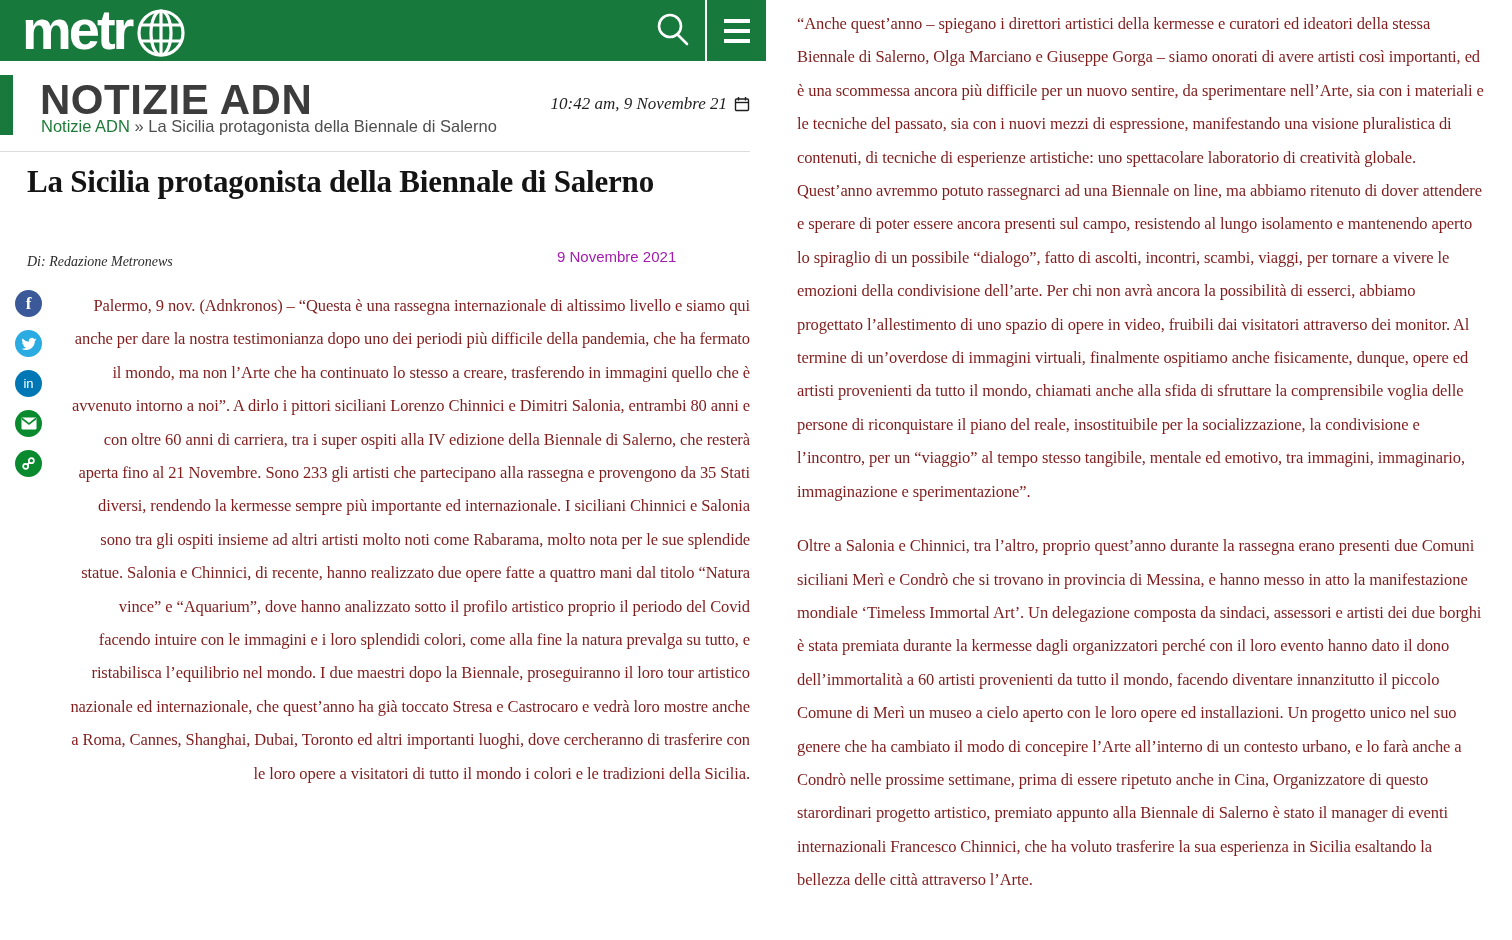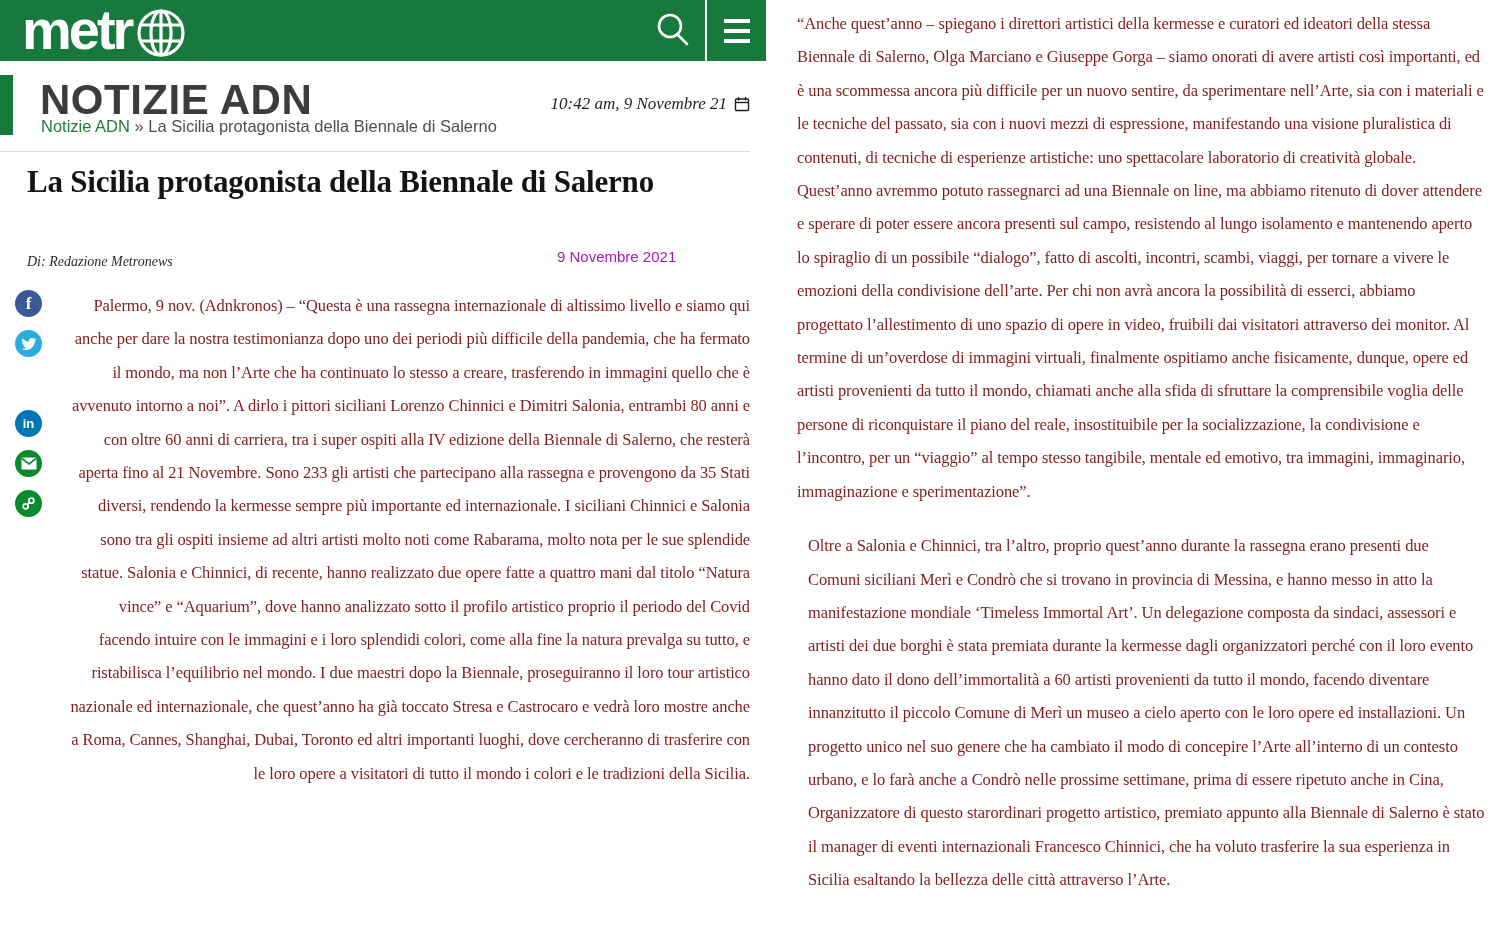--- a/index.html
+++ b/index.html
@@ -72,32 +72,32 @@
   }
 
   
   .share-rail { position: absolute; left: 15px; top: 290px; display: flex; flex-direction: column; gap: 13px; }
   .share-btn {
     width: 27px; height: 27px; border-radius: 50%; border: none; cursor: pointer;
     display: flex; align-items: center; justify-content: center; color: #fff; padding: 0;
   }
   .share-btn.fb { background: #3b5998; font-family: "Liberation Serif", serif; font-weight: bold; font-size: 17px; }
   .share-btn.tw { background: #2aabe2; }
-  .share-btn.li { background: #0077b5; font-family: "Liberation Sans", sans-serif; font-weight: bold; font-size: 13px; margin-top: 40px; }
+  .share-btn.li { background: #0077b5; font-family: "Liberation Sans", sans-serif; font-weight: normal; font-size: 13px; }
   .share-btn.em { background: #0a8a2f; }
   .share-btn.lk { background: #0a8a2f; }
 
   
   .body-text {
     font-family: "Liberation Serif", serif; font-size: 16.5px; line-height: 33.4px;
     color: #7f1d1d; letter-spacing: -0.1px;
   }
   .col-left-p { position: absolute; left: 66px; top: 289px; width: 684px; text-align: right; }
   .col-right { position: absolute; left: 797px; top: 7px; width: 688px; }
-  .col-right p + p { margin-top: 21px; margin-left: 11px; }
+  .col-right p + p { margin-top: 21px; }
 </style>
 </head>
 <body>
 
 <div class="page">
 
   <div class="header-bar">
     <a class="logo">
       <span class="logo-text">metr</span>
       <svg class="globe" width="56" height="56" viewBox="0 0 56 56">

